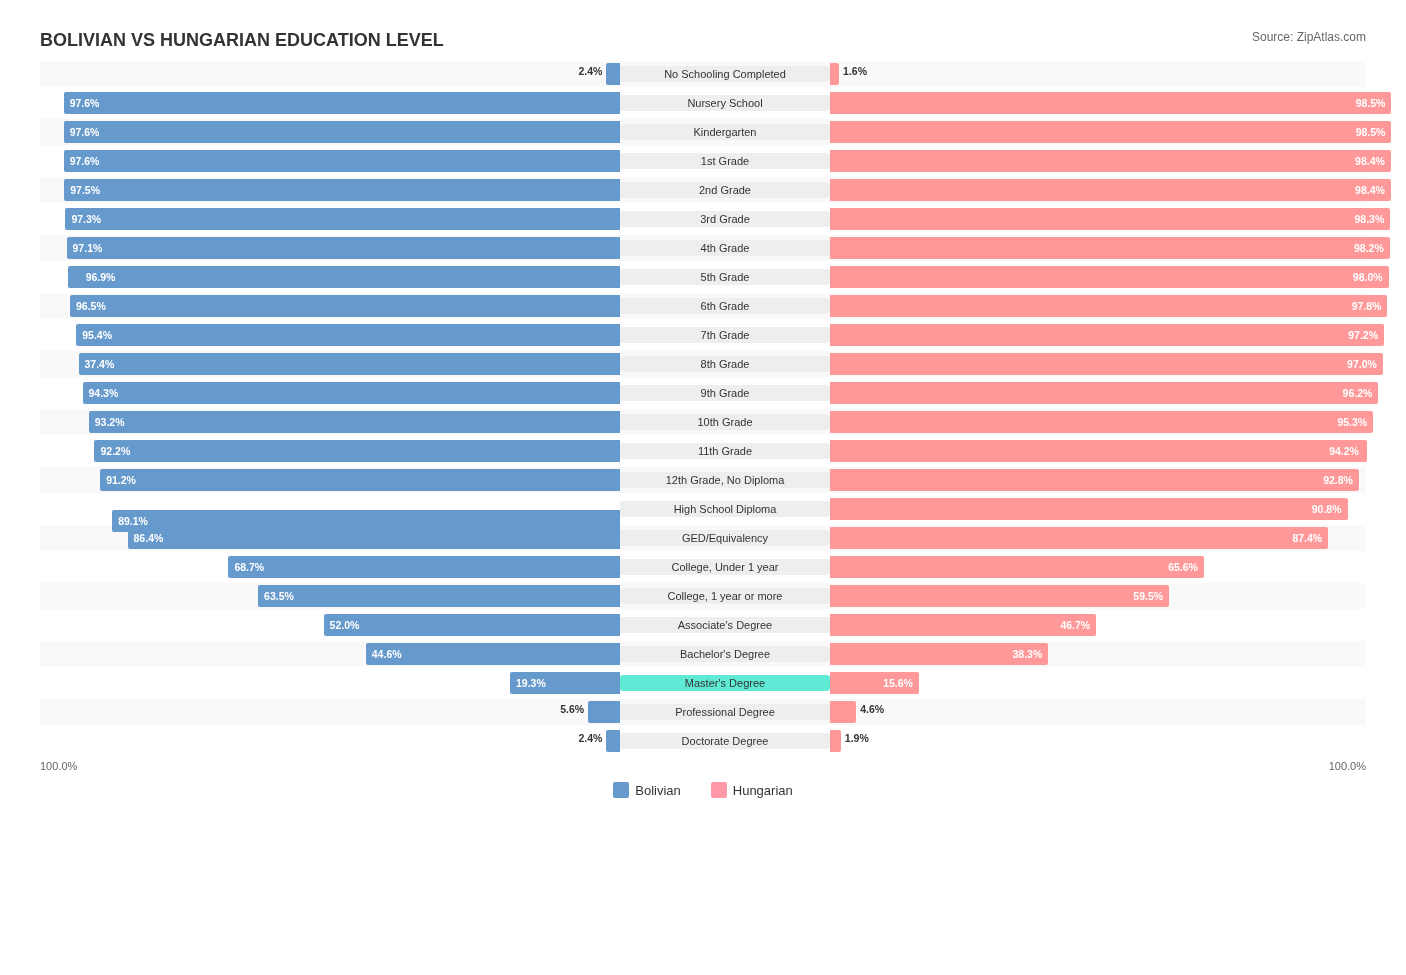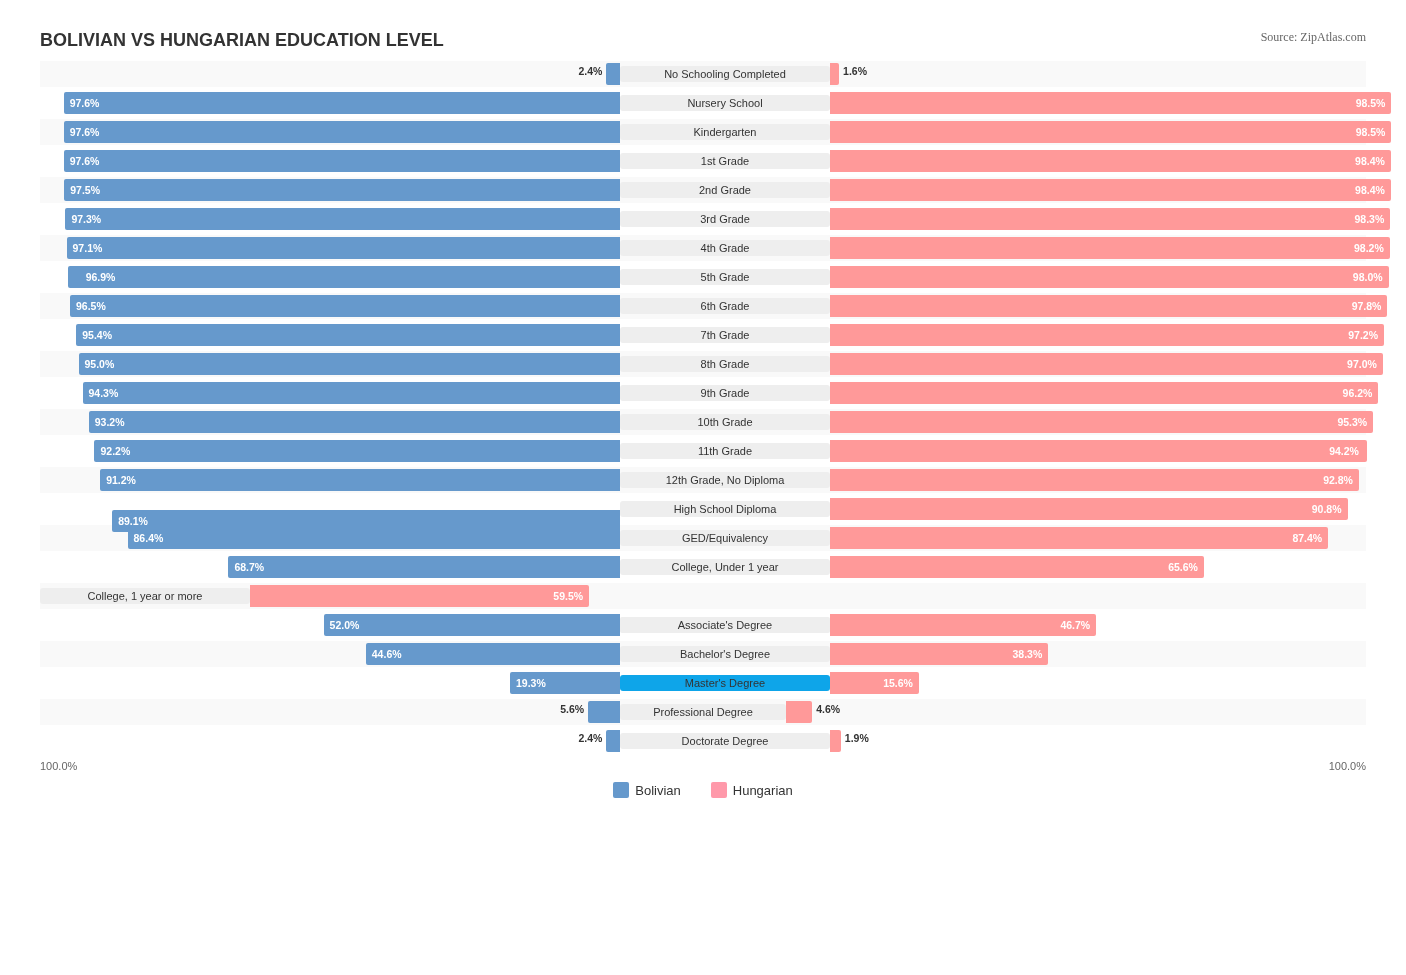--- a/index.html
+++ b/index.html
@@ -24,21 +24,20 @@
     }
     .chart-title {
       font-size: 18px;
       font-weight: bold;
       text-transform: uppercase;
       color: #333;
     }
     .chart-source {
       font-size: 12px;
       color: #666;
-      font-family: Liberation Serif, serif;
     }
     .chart-area {
       position: relative;
       width: 100%;
     }
     
     .row-wrap {
       display: flex;
       align-items: center;
       width: 100%;
@@ -313,21 +312,21 @@
     <div class="right-section" style="width:580px; flex:none; position:relative; height:24px;">
       <div class="bar-pink" style="width:554.04px; left:0; position:absolute; top:1px; display:flex; align-items:center; justify-content:flex-end;">
         <span class="bar-text-inside" style="padding-right:6px;">97.2%</span>
       </div>
 
     </div>
   </div>
       <div class="row-wrap" style="background: rgb(249, 249, 249);">
     <div class="left-section" style="width:580px; flex:none; position:relative; height:24px;">
       <div class="bar-blue" style="width:541.5px; right:0; position:absolute; top:1px;">
-        <span class="bar-text-inside" style="padding-left:6px;">95.0%</span>
+        <span class="bar-text-inside" style="padding-left:6px;">37.4%</span>
       </div>
 
     </div>
     <div class="center-label" style="background:#eeeeee; font-size:11px; padding:2px 6px; border-radius:3px; white-space:nowrap; text-align:center; width:210px; flex-shrink:0;">
       8th Grade
     </div>
     <div class="right-section" style="width:580px; flex:none; position:relative; height:24px;">
       <div class="bar-pink" style="width:552.9px; left:0; position:absolute; top:1px; display:flex; align-items:center; justify-content:flex-end;">
         <span class="bar-text-inside" style="padding-right:6px;margin-left:20px;">97.0%</span>
       </div>
@@ -447,20 +446,26 @@
       College, Under 1 year
     </div>
     <div class="right-section" style="width:580px; flex:none; position:relative; height:24px;">
       <div class="bar-pink" style="width:373.91999999999996px; left:0; position:absolute; top:1px; display:flex; align-items:center; justify-content:flex-end;">
         <span class="bar-text-inside" style="padding-right:6px;">65.6%</span>
       </div>
 
     </div>
   </div>
       <div class="row-wrap" style="background: rgb(249, 249, 249);">
+    <div class="left-section" style="width:580px; flex:none; position:relative; height:24px;">
+      <div class="bar-blue" style="width:361.95px; right:0; position:absolute; top:1px;">
+        <span class="bar-text-inside" style="padding-left:6px;">63.5%</span>
+      </div>
+
+    </div>
     <div class="center-label" style="background:#eeeeee; font-size:11px; padding:2px 6px; border-radius:3px; white-space:nowrap; text-align:center; width:210px; flex-shrink:0;">
       College, 1 year or more
     </div>
     <div class="right-section" style="width:580px; flex:none; position:relative; height:24px;">
       <div class="bar-pink" style="width:339.15px; left:0; position:absolute; top:1px; display:flex; align-items:center; justify-content:flex-end;">
         <span class="bar-text-inside" style="padding-right:6px;">59.5%</span>
       </div>
 
     </div>
   </div>
@@ -498,38 +503,38 @@
 
     </div>
   </div>
       <div class="row-wrap" style="background: rgb(255, 255, 255);">
     <div class="left-section" style="width:580px; flex:none; position:relative; height:24px;">
       <div class="bar-blue" style="width:110.01px; right:0; position:absolute; top:1px;">
         <span class="bar-text-inside" style="padding-left:6px;">19.3%</span>
       </div>
 
     </div>
-    <div class="center-label" style="background:#0ea5e9; font-size:11px; padding:2px 6px; border-radius:3px; white-space:nowrap; text-align:center; width:210px; flex-shrink:0;">
+    <div class="center-label" style="background:#5eead4; font-size:11px; padding:2px 6px; border-radius:3px; white-space:nowrap; text-align:center; width:210px; flex-shrink:0;">
       Master's Degree
     </div>
     <div class="right-section" style="width:580px; flex:none; position:relative; height:24px;">
       <div class="bar-pink" style="width:88.92px; left:0; position:absolute; top:1px; display:flex; align-items:center; justify-content:flex-end;">
         <span class="bar-text-inside" style="padding-right:6px;">15.6%</span>
       </div>
 
     </div>
   </div>
       <div class="row-wrap" style="background: rgb(249, 249, 249);">
     <div class="left-section" style="width:580px; flex:none; position:relative; height:24px;">
       <div class="bar-blue" style="width:31.919999999999998px; right:0; position:absolute; top:1px;">
         
       </div>
       <span style="position:absolute; right:35.92px; top:3px; font-size:10.5px; color:#333; font-weight:bold; white-space:nowrap;">5.6%</span>
     </div>
-    <div class="center-label" style="background:#eeeeee; font-size:11px; padding:2px 6px; border-radius:3px; white-space:nowrap; text-align:center; width:166px; flex-shrink:0;">
+    <div class="center-label" style="background:#eeeeee; font-size:11px; padding:2px 6px; border-radius:3px; white-space:nowrap; text-align:center; width:210px; flex-shrink:0;">
       Professional Degree
     </div>
     <div class="right-section" style="width:580px; flex:none; position:relative; height:24px;">
       <div class="bar-pink" style="width:26.22px; left:0; position:absolute; top:1px; display:flex; align-items:center; justify-content:flex-end;">
         
       </div>
       <span style="position:absolute; left:30.22px; top:3px; font-size:10.5px; color:#333; font-weight:bold; white-space:nowrap;">4.6%</span>
     </div>
   </div>
       <div class="row-wrap" style="background: rgb(255, 255, 255);">

